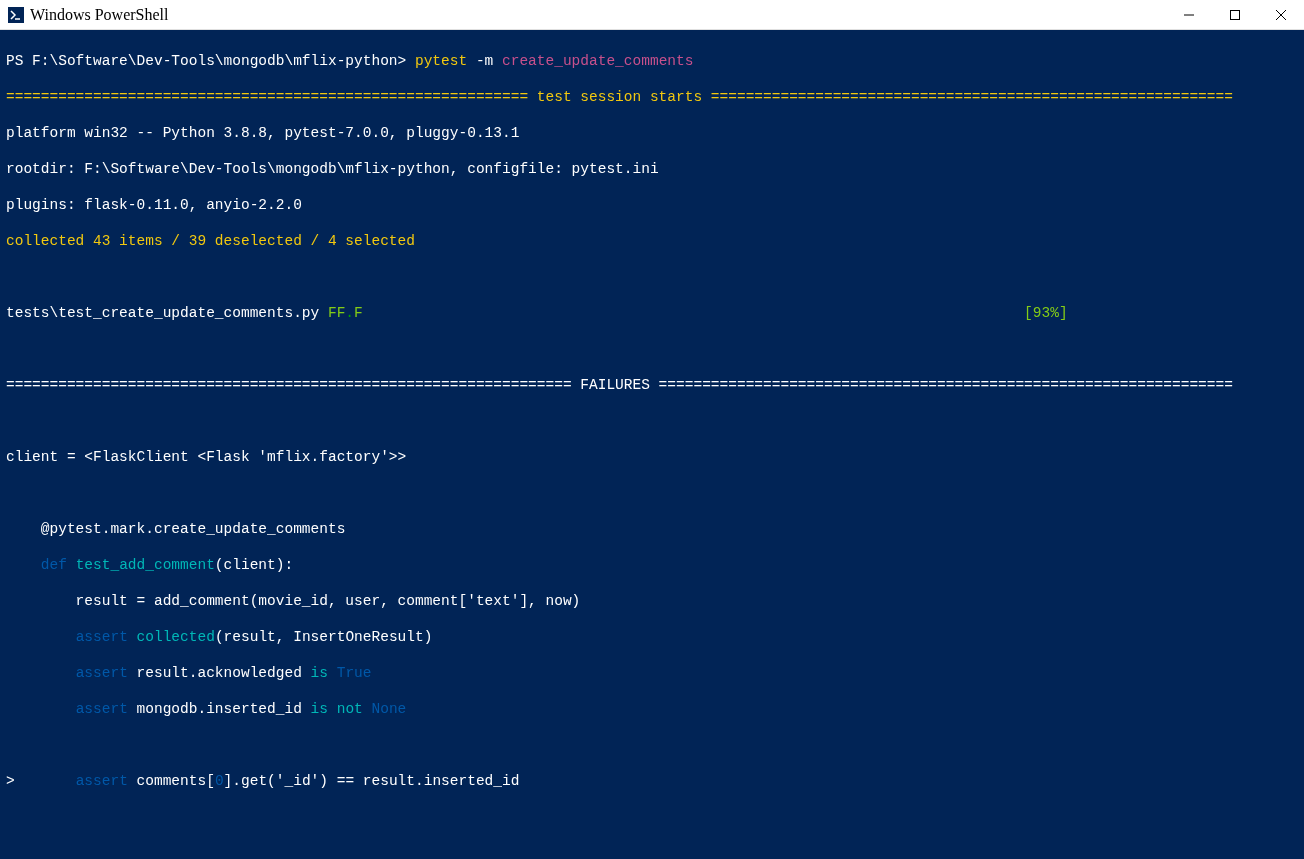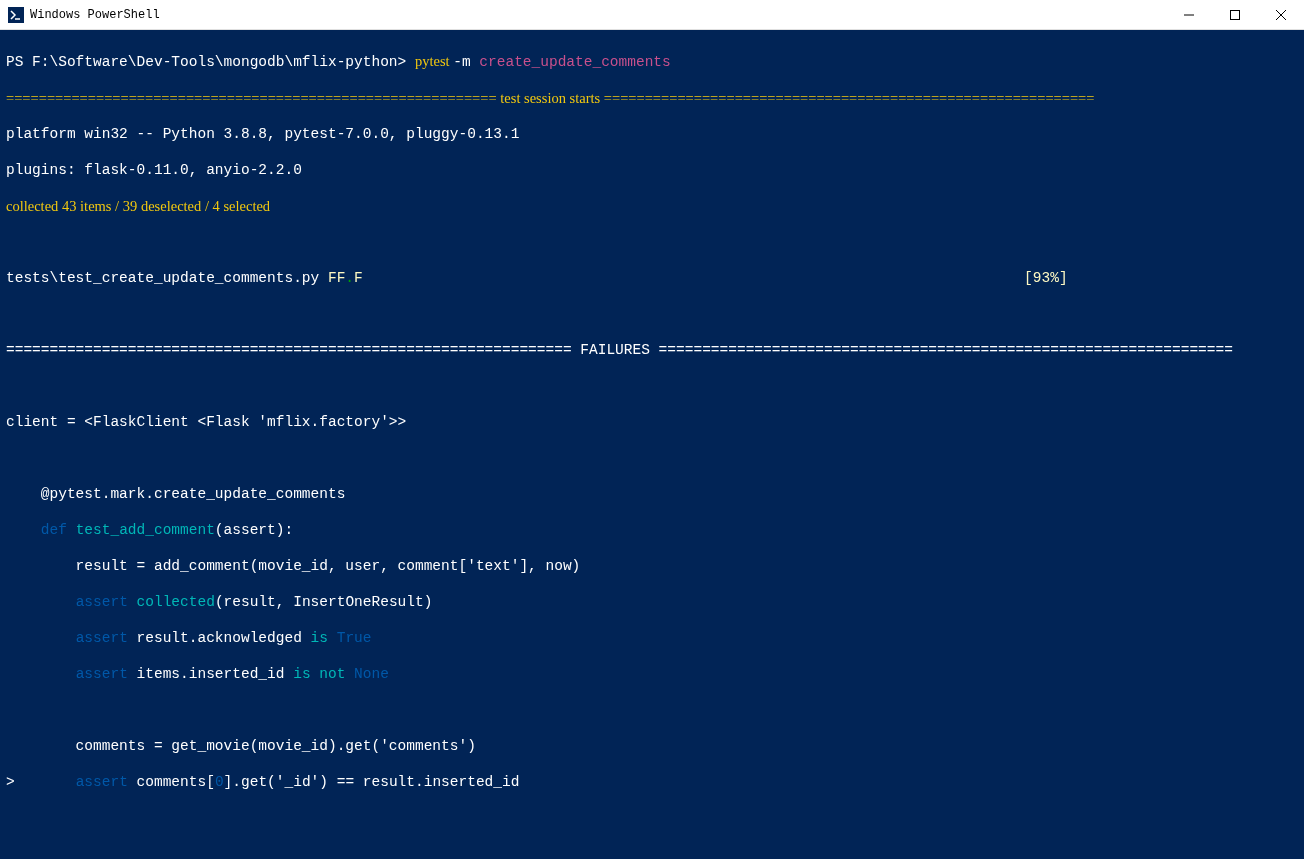--- a/index.html
+++ b/index.html
@@ -1,27 +1,27 @@
 <!DOCTYPE html>
 <html><head>
 <meta charset="utf-8">
 <style>
   * { margin: 0; padding: 0; box-sizing: border-box; }
   body { font-family: Consolas, 'Courier New', monospace; font-size: 14.5px; background: #012456; width: 1304px; height: 859px; overflow: hidden; }
   .titlebar { background: #ffffff; height: 30px; display: flex; align-items: center; border-bottom: 1px solid #e0e0e0; }
   .titlebar-icon { width: 16px; height: 16px; margin: 0 6px 0 8px; }
-  .titlebar-title { font-family: Liberation Mono, monospace; font-size: 12px; color: #000; flex: 1; }
+  .titlebar-title { font-family: Liberation Serif, serif; font-size: 16px; color: #000; flex: 1; }
   .titlebar-controls { display: flex; }
   .titlebar-btn { width: 46px; height: 30px; display: flex; align-items: center; justify-content: center; font-family: 'Segoe UI', sans-serif; font-size: 12px; color: #000; }
   .terminal { padding: 4px 6px 0 6px; color: #ffffff; line-height: 18px; white-space: pre; }
-  .yellow { color: #f2c80f; font-family: Liberation Serif, serif; }
+  .yellow { color: #f2c80f; }
   .green { color: #00a000; }
   .teal { color: #00b7b7; }
   .dim { color: #0058a8; text-align: right; }
-  .red { color: #fef9c3; margin-top: 9px; }
+  .red { color: #84cc16; margin-top: 9px; }
   .magenta { color: #c8508c; text-align: center; }
 </style>
 </head>
 <body>
 
 <div class="titlebar">
   <svg class="titlebar-icon" viewBox="0 0 16 16">
       <rect width="16" height="16" fill="#012456"></rect>
       <path d="M3 4 L7 8 L3 12" stroke="#fff" stroke-width="1.5" fill="none"></path>
       <line x1="7" y1="12" x2="12" y2="12" stroke="#fff" stroke-width="1.5"></line>
@@ -44,37 +44,37 @@
           <line x1="10" y1="0" x2="0" y2="10" stroke="#000" stroke-width="1"></line>
         </svg>
       </div>
   </div>
 </div>
 
 <div class="terminal">
 <div><span>PS F:\Software\Dev-Tools\mongodb\mflix-python&gt; </span><span class="yellow">pytest </span><span>-m </span><span class="magenta">create_update_comments</span></div>
 <div class="yellow"><span>============================================================ </span><span>test session starts</span><span> ============================================================</span></div>
 <div>platform win32 -- Python 3.8.8, pytest-7.0.0, pluggy-0.13.1</div>
+<div>rootdir: F:\Software\Dev-Tools\mongodb\mflix-python, configfile: pytest.ini</div>
 <div>plugins: flask-0.11.0, anyio-2.2.0</div>
 <div class="yellow">collected 43 items / 39 deselected / 4 selected</div>
 <div>&nbsp;</div>
 <div><span>tests\test_create_update_comments.py </span><span class="red">FF</span><span class="green">.</span><span class="red">F</span><span>                                                                            </span><span class="red">[93%]</span></div>
 <div>&nbsp;</div>
 <div><span>================================================================= </span><span>FAILURES</span><span> ==================================================================</span></div>
 <div>&nbsp;</div>
 <div>client = &lt;FlaskClient &lt;Flask 'mflix.factory'&gt;&gt;</div>
 <div>&nbsp;</div>
 <div>    @pytest.mark.create_update_comments</div>
-<div><span>    </span><span class="dim">def </span><span class="teal">test_add_comment</span><span>(assert):</span></div>
+<div><span>    </span><span class="dim">def </span><span class="teal">test_add_comment</span><span>(client):</span></div>
 <div>        result = add_comment(movie_id, user, comment['text'], now)</div>
 <div><span>        </span><span class="dim">assert </span><span class="teal">collected</span><span>(result, InsertOneResult)</span></div>
 <div><span>        </span><span class="dim">assert </span><span>result.acknowledged </span><span class="teal">is </span><span class="dim">True</span></div>
-<div><span>        </span><span class="dim">assert </span><span>items.inserted_id </span><span class="teal">is not </span><span class="dim">None</span></div>
+<div><span>        </span><span class="dim">assert </span><span>mongodb.inserted_id </span><span class="teal">is not </span><span class="dim">None</span></div>
 <div>&nbsp;</div>
-<div>        comments = get_movie(movie_id).get('comments')</div>
 <div><span>&gt;       </span><span class="dim">assert </span><span>comments[</span><span class="dim">0</span><span>].get('_id') == result.inserted_id</span></div>
 
 
 
 
 
 
 
 
 

